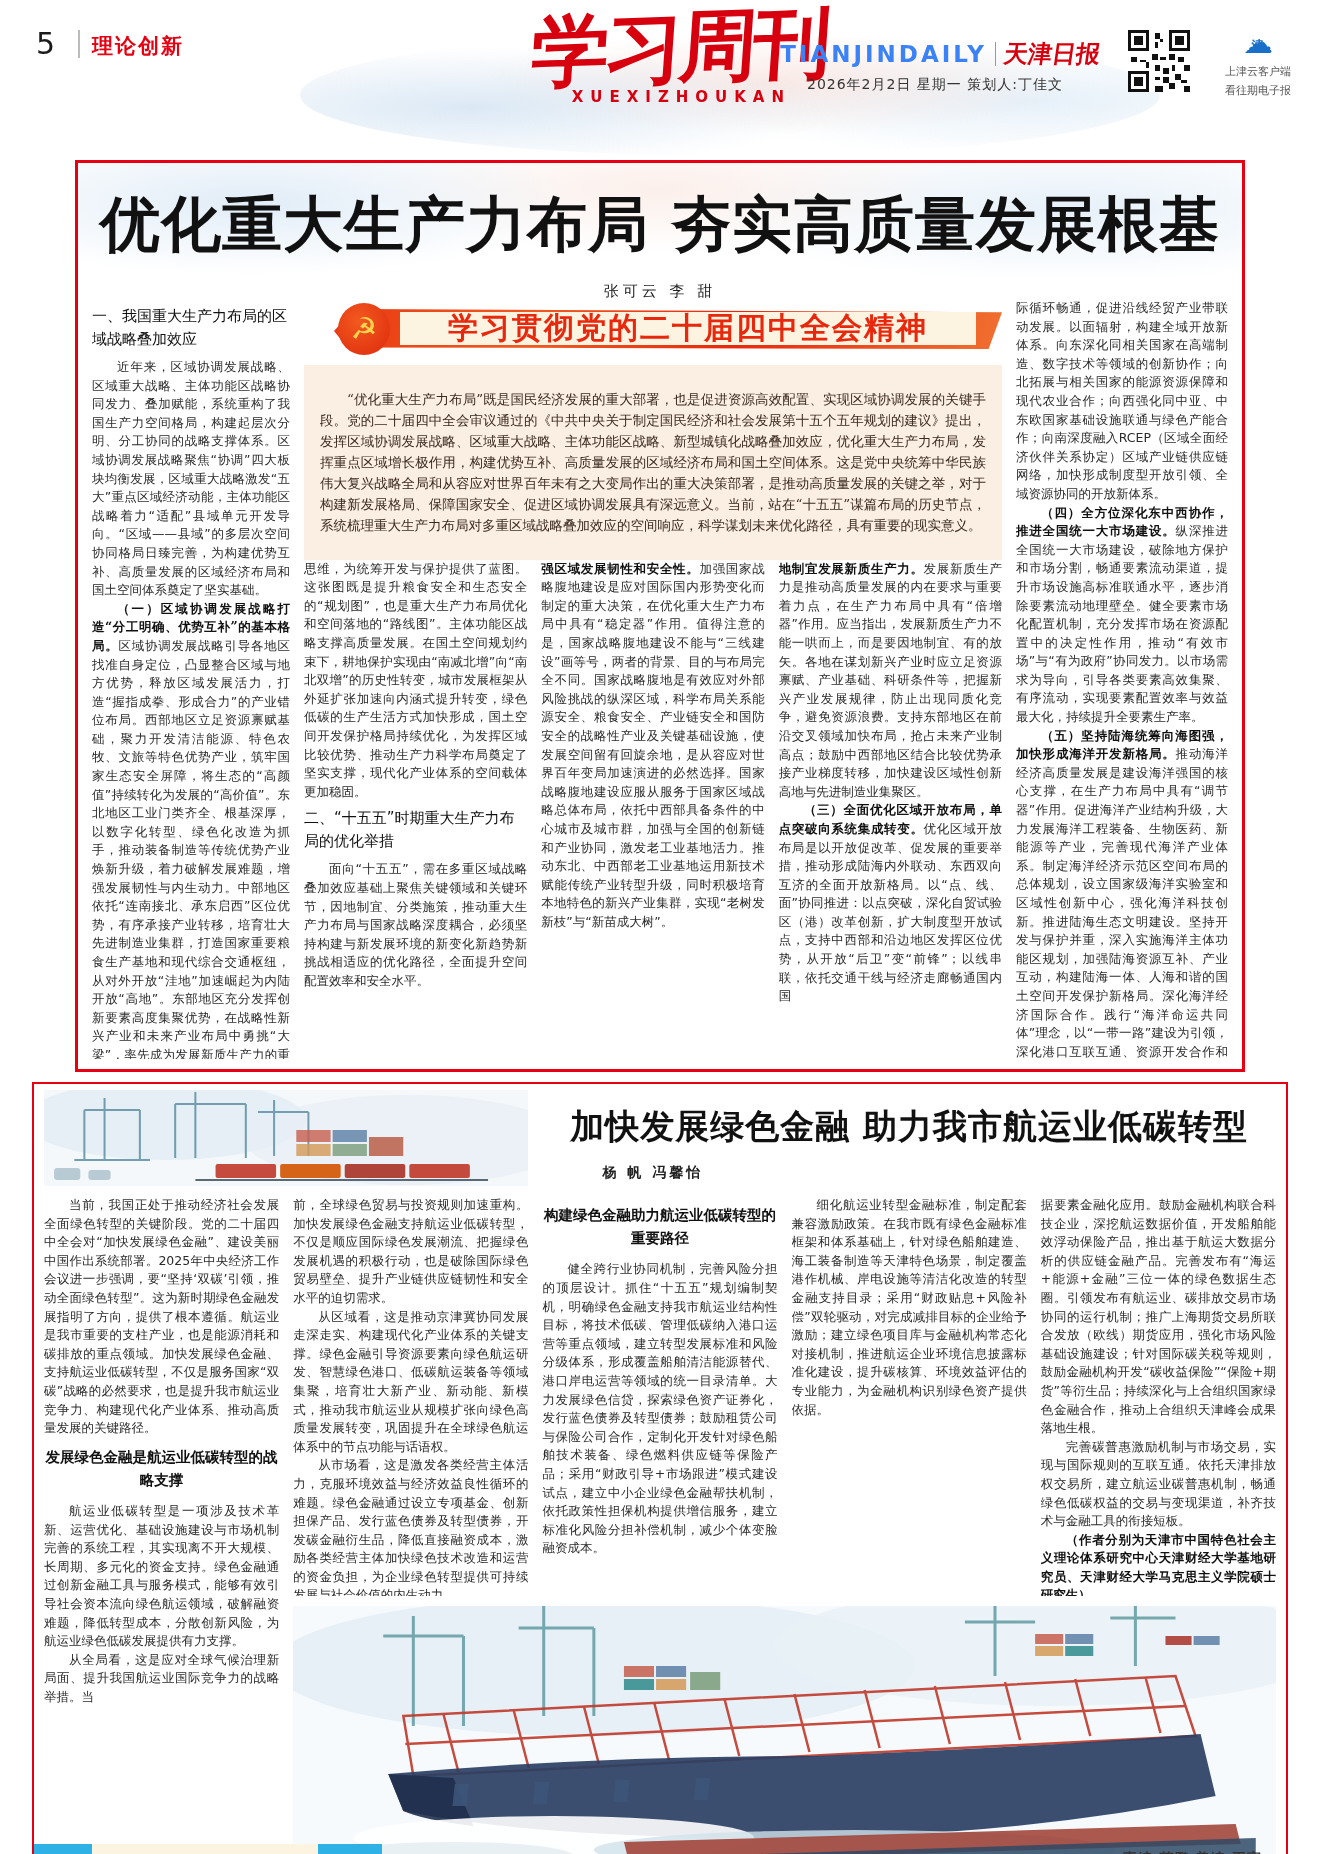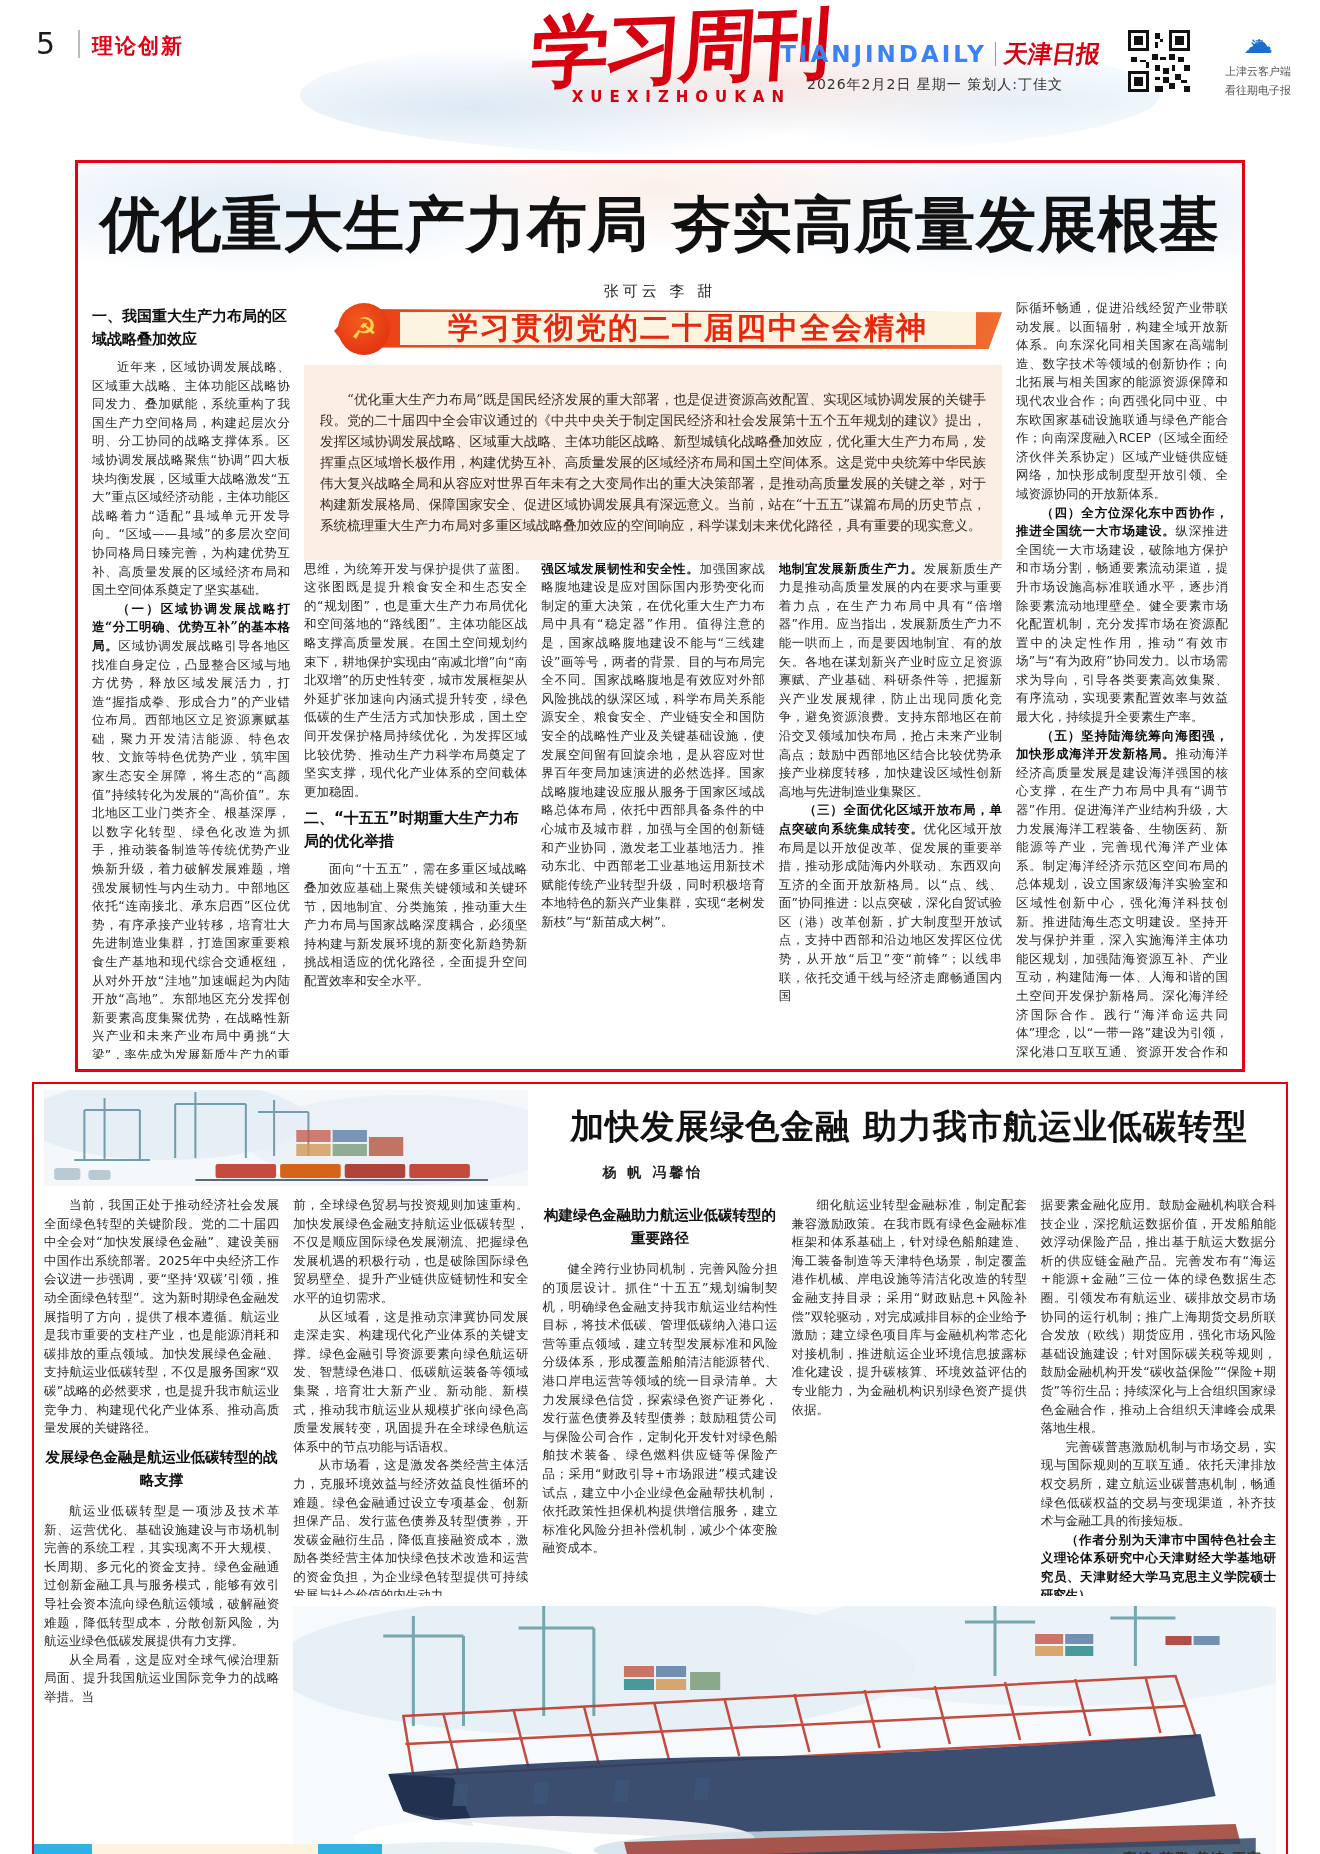--- a/index.html
+++ b/index.html
@@ -44,21 +44,21 @@
   .a1grid{position:absolute;left:14px;top:136px;right:14px;bottom:10px;display:grid;
      grid-template-columns:198px 1fr 1fr 1fr 212px;grid-template-rows:232px minmax(0,1fr);
      column-gap:14px;row-gap:10px;}
   .colA{overflow:hidden;font-size:12.5px;line-height:18.6px;text-align:justify;color:#2a2a2a;}
   .c1{grid-column:1;grid-row:1/3;}
   .ctr{grid-column:2/5;grid-row:1;position:relative;}
   .c5{grid-column:5;grid-row:1/3;}
   .c2{grid-column:2;grid-row:2;}
   .c3{grid-column:3;grid-row:2;}
   .c4{grid-column:4;grid-row:2;}
-  .sechead{font-size:15px;font-weight:700;color:#111;line-height:1.5;margin:6px 0 8px 0;text-align:left;}
+  .sechead{font-size:15px;font-weight:400;color:#111;line-height:1.5;margin:6px 0 8px 0;text-align:left;}
   p.body{margin:0;text-indent:2em;}
   .lead{font-weight:900;font-family:"DejaVu Serif","Liberation Serif",serif;color:#111;}
   
   .banner{position:relative;height:50px;margin:4px 0 12px 0;}
   .ribbon{position:absolute;left:30px;right:0;top:6px;height:40px;
      background:linear-gradient(100deg,#e93a13,#f05a20 30%,#e8280d 60%,#f07030);
      clip-path:polygon(0 55%,3% 0,100% 8%,98% 100%,2% 96%);}
   .ribbon-core{position:absolute;left:96px;right:26px;top:9px;height:33px;background:#fdf3e1;
      display:flex;align-items:center;justify-content:center;}
   .ribbon-core span{font-size:30px;font-weight:900;color:#e8280d;letter-spacing:2px;}

